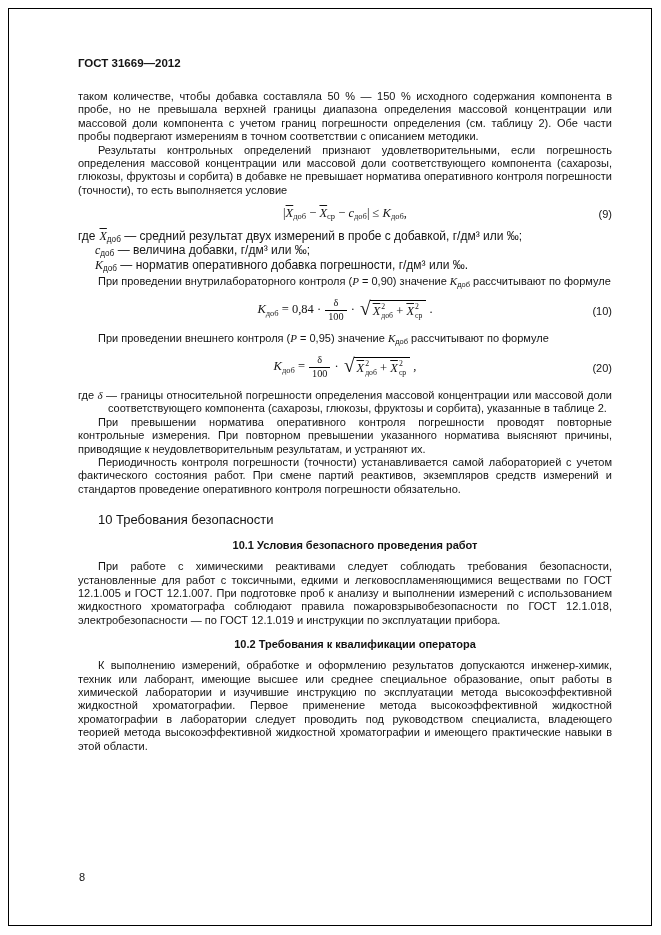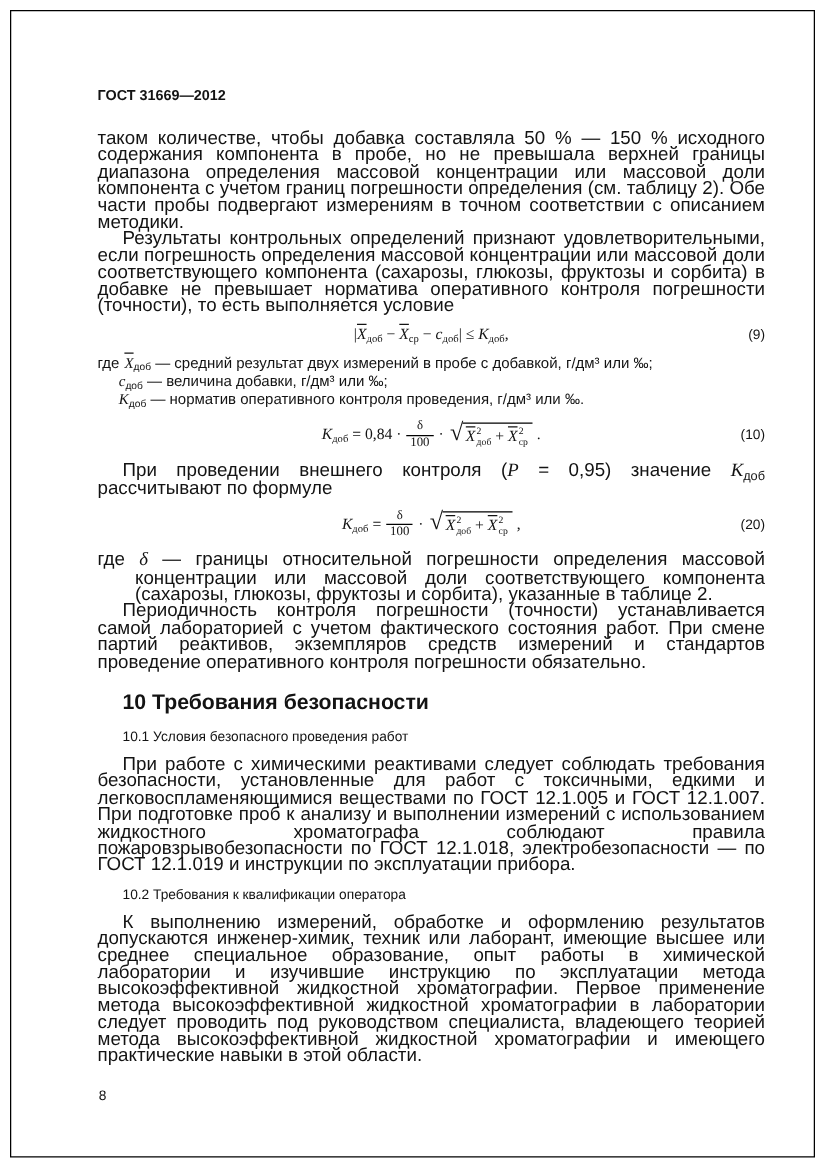--- a/index.html
+++ b/index.html
@@ -12,30 +12,30 @@
     overflow: hidden;
   }
   .page-border {
     position: absolute;
     left: 8px; top: 8px; right: 9px; bottom: 9px;
     border: 1.5px solid #000;
     pointer-events: none;
   }
   .content {
     position: absolute;
-    left: 78px; top: 71px;
+    left: 78px; top: 57px;
     width: 534px;
   }
   .doc-header {
     font-weight: bold;
     font-size: 11.5px;
     margin-bottom: 21px;
   }
   .para {
-    font-size: 15px;
+    font-size: 11px;
     line-height: 13.4px;
     text-align: justify;
   }
   .para.indent { text-indent: 20px; }
   .para.hang { padding-left: 30px; text-indent: -30px; }
 
   .formula-row {
     position: relative;
     text-align: center;
     font-size: 12.5px;
@@ -87,30 +87,31 @@
   }
   .sqrt .radical { font-size: 1.55em; line-height: 0.95; font-style: normal; margin-right: -1px; }
   .sqrt .radicand { border-top: 1px solid #000; padding: 2px 4px 0 3px; }
 
   .where-list { font-size: 12px; line-height: 14.2px; margin: 2px 0 3px 0; text-align: justify; }
   .where-item { padding-left: 17px; }
   .where-item.first { padding-left: 0; }
   .where-lead { margin-right: 4px; }
 
   .section-title {
-    font-size: 17px;
-    font-weight: bold;
+    font-size: 13px;
+    font-weight: normal;
     margin: 16px 0 12px 0;
     text-indent: 20px;
   }
   .subsection-title {
     font-size: 11px;
-    font-weight: normal;
+    font-weight: bold;
     margin: 11px 0 9px 0;
     text-indent: 20px;
+    text-align: center;
   }
   .page-number {
     position: absolute;
     left: 79px; bottom: 52px;
     font-size: 11px;
   }
 </style>
 </head>
 <body>
 
@@ -129,24 +130,25 @@
   </div>
 
   <div class="where-list">
     <div class="where-item first">
       <span class="where-lead">где</span><span class="term"><span class="var bar">X</span><sub>доб</sub></span><span> — средний результат двух измерений в пробе с добавкой, г/дм³ или ‰;</span>
     </div>
     <div class="where-item">
       <span class="term"><span class="var">c</span><sub>доб</sub></span><span> — величина добавки, г/дм³ или ‰;</span>
     </div>
     <div class="where-item">
-      <span class="term"><span class="var">K</span><sub>доб</sub></span><span> — норматив оперативного контроля проведения, г/дм³ или ‰.</span>
+      <span class="term"><span class="var">K</span><sub>доб</sub></span><span> — норматив оперативного добавка погрешности, г/дм³ или ‰.</span>
     </div>
   </div>
 
+  <p class="para indent">При проведении внутрилабораторного контроля (<span class="var">P</span> = 0,90) значение <span class="var">K</span><sub>доб</sub> рассчитывают по формуле</p>
 
   <div class="formula-row">
     <span class="formula"><span class="var">K</span><sub>доб</sub> = 0,84 · <span class="frac">
           <span class="frac-num">δ</span>
           <span class="frac-den">100</span>
         </span> · <span class="sqrt">
           <span class="radical">√</span>
           <span class="radicand"><span class="var bar">X</span><span class="subsup">
               <span>2</span>
               <span>доб</span>
@@ -171,20 +173,21 @@
               <span>доб</span>
             </span> + <span class="var bar">X</span><span class="subsup">
               <span>2</span>
               <span>ср</span>
             </span></span>
         </span> ,</span>
     <span class="formula-number">(20)</span>
   </div>
 
   <p class="para hang">где <span class="var">δ</span> — границы относительной погрешности определения массовой концентрации или массовой доли соответствующего компонента (сахарозы, глюкозы, фруктозы и сорбита), указанные в таблице 2.</p>
+  <p class="para indent">При превышении норматива оперативного контроля погрешности проводят повторные контрольные измерения. При повторном превышении указанного норматива выясняют причины, приводящие к неудовлетворительным результатам, и устраняют их.</p>
   <p class="para indent">Периодичность контроля погрешности (точности) устанавливается самой лабораторией с учетом фактического состояния работ. При смене партий реактивов, экземпляров средств измерений и стандартов проведение оперативного контроля погрешности обязательно.</p>
 
   <h2 class="section-title">10 Требования безопасности</h2>
 
   <h3 class="subsection-title">10.1 Условия безопасного проведения работ</h3>
   <p class="para indent">При работе с химическими реактивами следует соблюдать требования безопасности, установленные для работ с токсичными, едкими и легковоспламеняющимися веществами по ГОСТ 12.1.005 и ГОСТ 12.1.007. При подготовке проб к анализу и выполнении измерений с использованием жидкостного хроматографа соблюдают правила пожаровзрывобезопасности по ГОСТ 12.1.018, электробезопасности — по ГОСТ 12.1.019 и инструкции по эксплуатации прибора.</p>
 
   <h3 class="subsection-title">10.2 Требования к квалификации оператора</h3>
   <p class="para indent">К выполнению измерений, обработке и оформлению результатов допускаются инженер-химик, техник или лаборант, имеющие высшее или среднее специальное образование, опыт работы в химической лаборатории и изучившие инструкцию по эксплуатации метода высокоэффективной жидкостной хроматографии. Первое применение метода высокоэффективной жидкостной хроматографии в лаборатории следует проводить под руководством специалиста, владеющего теорией метода высокоэффективной жидкостной хроматографии и имеющего практические навыки в этой области.</p>
 

